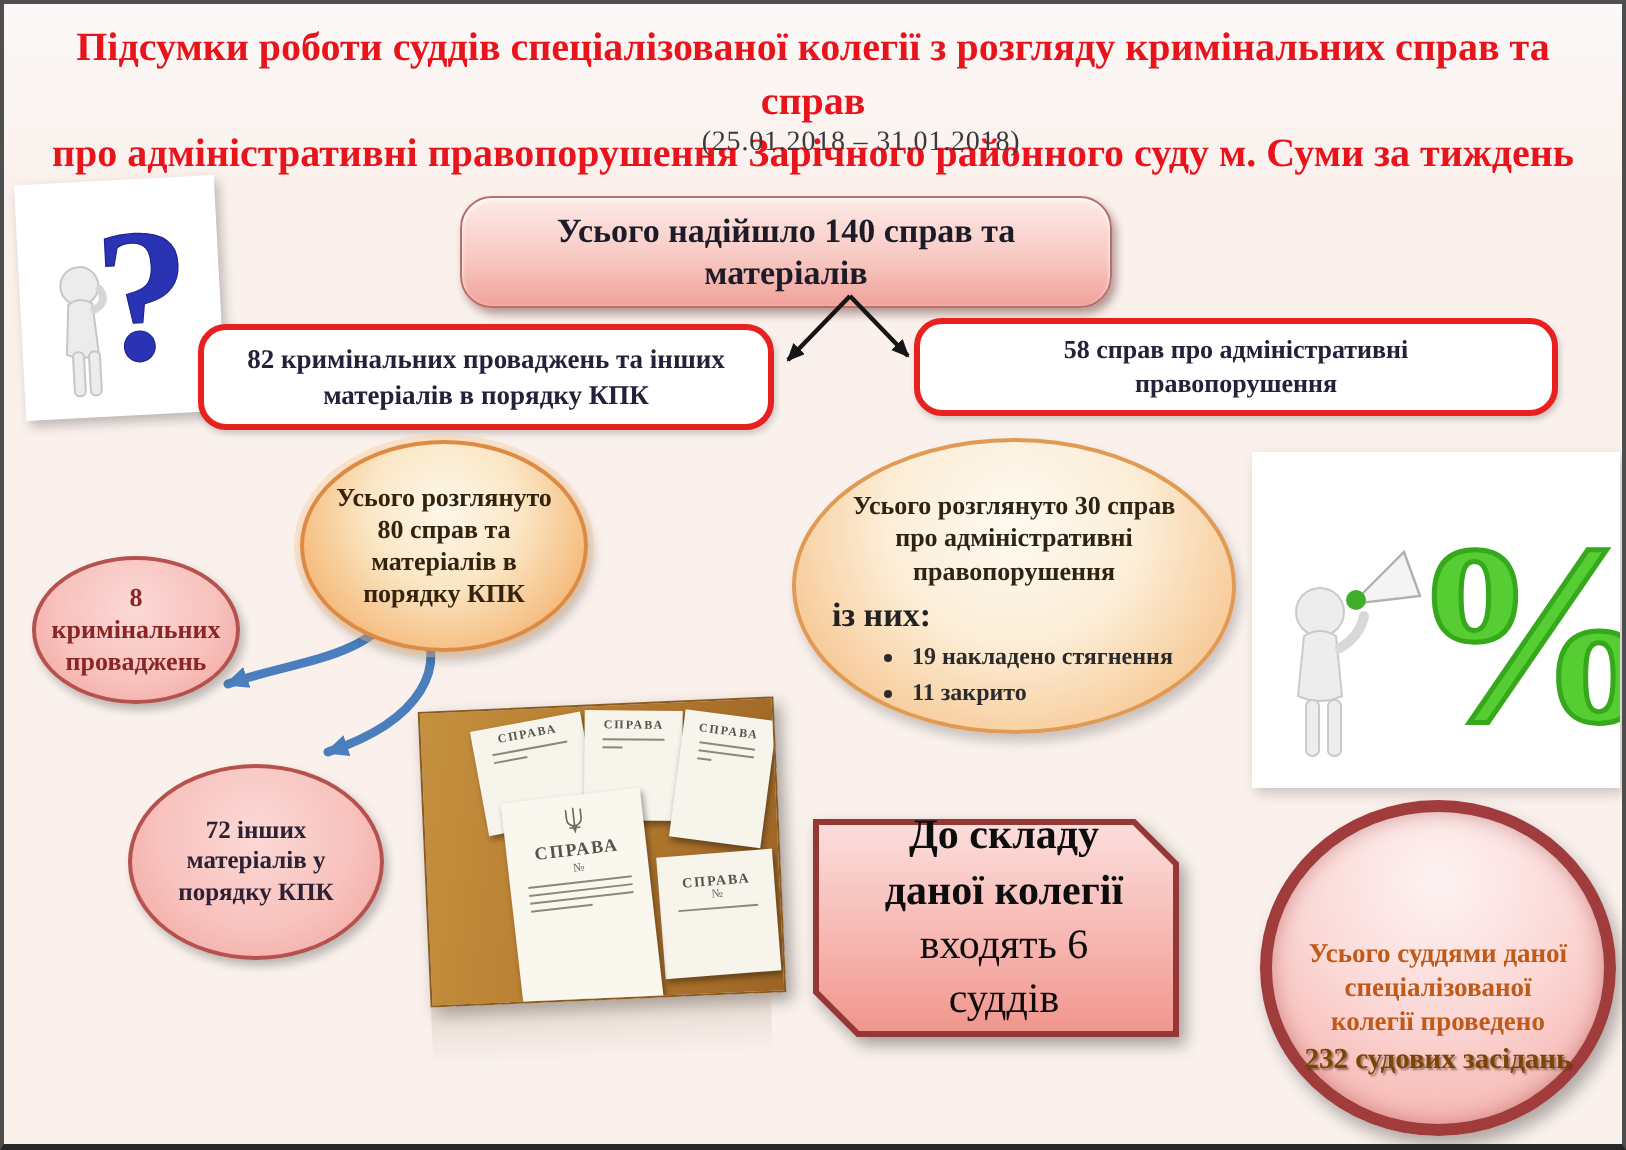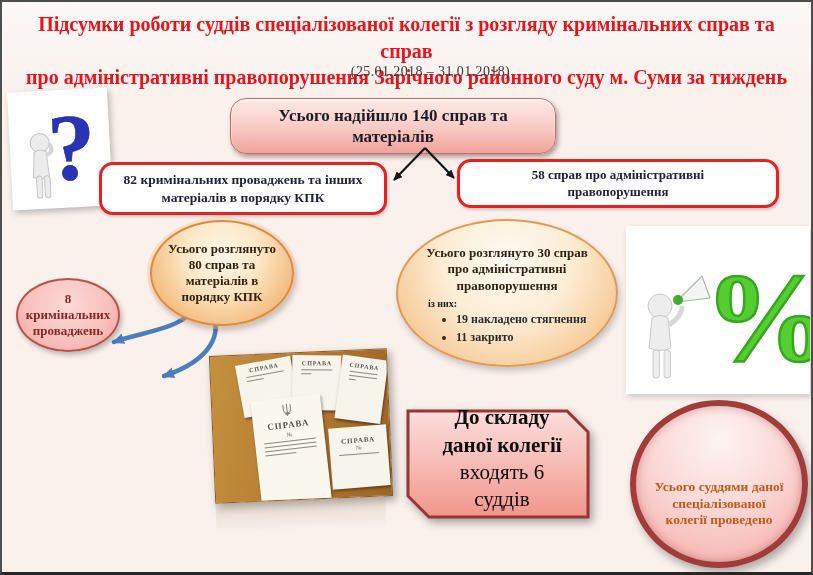--- a/index.html
+++ b/index.html
@@ -57,21 +57,21 @@
     border:2px solid #b5524e; box-shadow:2px 3px 5px rgba(0,0,0,.25);
     font-size:12.5px; color:#2d2133; padding:4px 10px; }
 
   .ellipse-admin { position:absolute; left:394px; top:217px; width:222px; height:148px;
     border-radius:50%;
     background:radial-gradient(ellipse at 50% 28%, #fefaf2 0%, #fcedd6 42%, #f7c691 82%, #f3b47b 100%);
     border:2px solid #e09a54; box-shadow:2px 4px 6px rgba(0,0,0,.2);
     padding-top:24px; }
   .ea-head { text-align:center; font-weight:bold; font-size:13px; color:#2e2414;
     padding:0 20px; line-height:1.25; }
-  .ea-sub { font-weight:bold; font-size:10px; color:#222; margin:4px 0 2px 30px; }
+  .ea-sub { font-weight:bold; font-size:17px; color:#222; margin:4px 0 2px 18px; }
   .ea-list { list-style:disc; margin-left:58px; font-weight:bold; font-size:12px;
     color:#2b2b2b; }
   .ea-list li { margin:3px 0; }
 
   .pct-card { position:absolute; left:624px; top:224px; width:184px; height:168px;
     background:#fff; box-shadow:2px 3px 6px rgba(0,0,0,.18); }
 
   
   .files { position:absolute; left:210px; top:350px; width:178px; height:148px;
     transform:rotate(-2.5deg);
@@ -159,20 +159,23 @@
     </defs>
     <path d="M116,30 C100,58 64,58 30,70" stroke="#4a7ebd" stroke-width="4.5" fill="none" stroke-linecap="round" marker-end="url(#ah-blue)"></path>
     <path d="M126,38 C140,60 128,88 80,104" stroke="#4a7ebd" stroke-width="4.5" fill="none" stroke-linecap="round" marker-end="url(#ah-blue)"></path>
   </svg>
 
   <div class="circle circle-kpk">
     <span>Усього розглянуто 80 справ та матеріалів в порядку КПК</span>
   </div>
   <div class="circle circle-8">
     <span>8 кримінальних проваджень</span>
+  </div>
+  <div class="circle circle-72">
+    <span>72 інших матеріалів у порядку КПК</span>
   </div>
 
   <div class="ellipse-admin">
     <div class="ea-head">Усього розглянуто 30 справ про адміністративні правопорушення</div>
     <div class="ea-sub">із них:</div>
     <ul class="ea-list">
       <li>19 накладено стягнення</li>
       <li>11 закрито</li>
     </ul>
   </div>
@@ -241,15 +244,16 @@
       </defs>
       <polygon points="2,2 161,2 182,23 182,108 23,108 2,87" fill="url(#colgrad)" stroke="#953735" stroke-width="3"></polygon>
     </svg>
     <div class="col-text">
       <span><b>До складу даної колегії</b><span> входять 6 суддів</span></span>
     </div>
   </div>
 
   <div class="circle-sessions">
     <div class="s1">Усього суддями даної спеціалізованої колегії проведено</div>
+    <div class="s2">232 судових засідань</div>
   </div>
 
 </div>
 
 </body></html>

